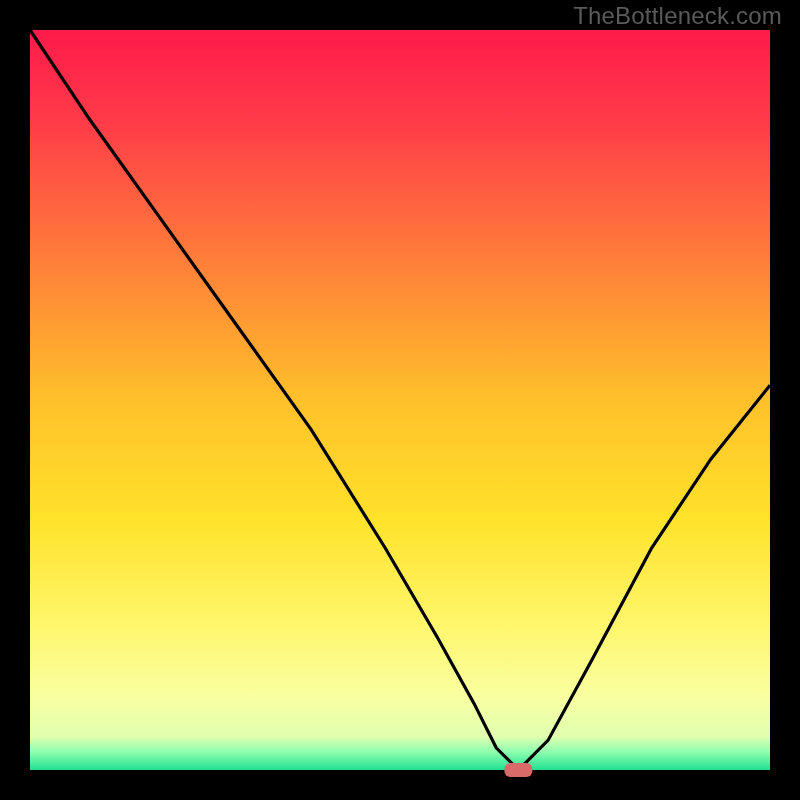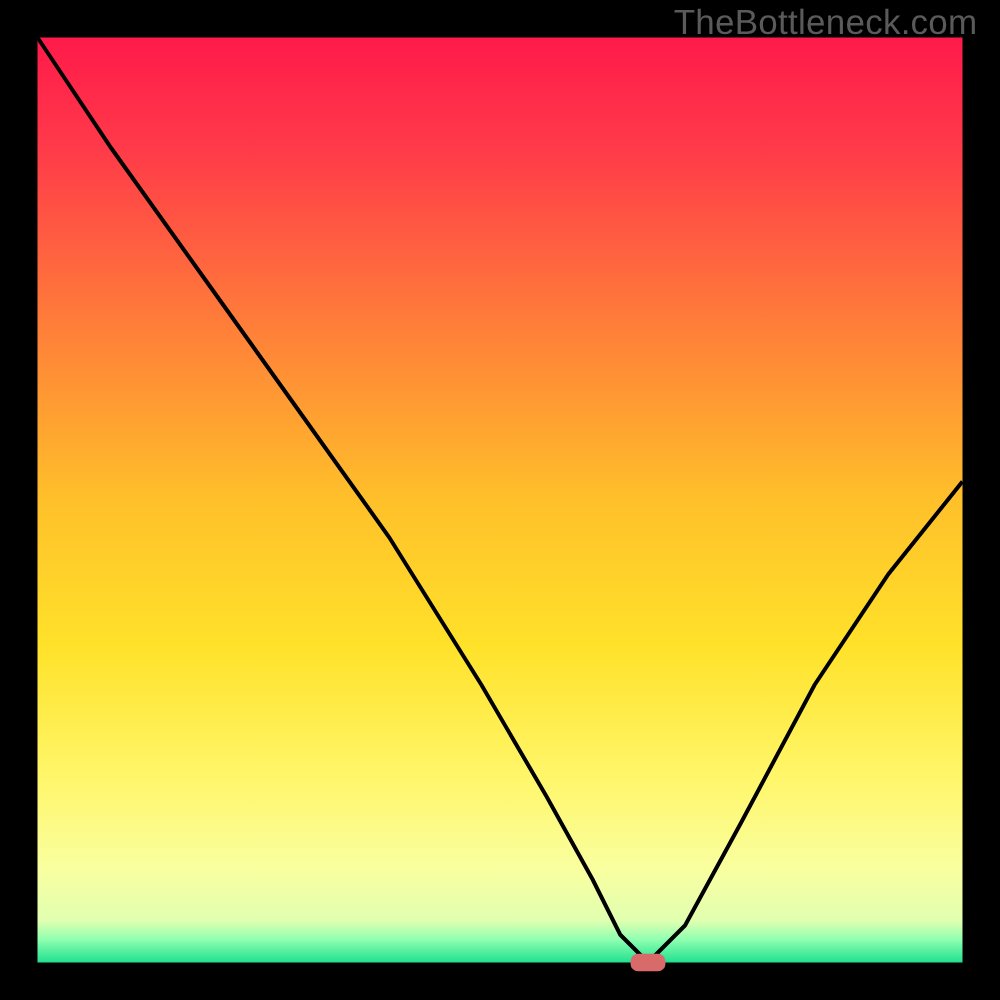--- a/index.html
+++ b/index.html
@@ -16,21 +16,21 @@
     top: 0;
     left: 0;
     width: 800px;
     height: 800px;
   }
   .watermark {
     position: absolute;
     top: 2px;
     right: 18px;
     color: #5a5a5a;
-    font-size: 28px;
+    font-size: 24px;
     font-weight: 500;
     z-index: 10;
     letter-spacing: 0.2px;
     margin-left: 38px;
   }
   svg {
     display: block;
   }
 </style>
 </head>

